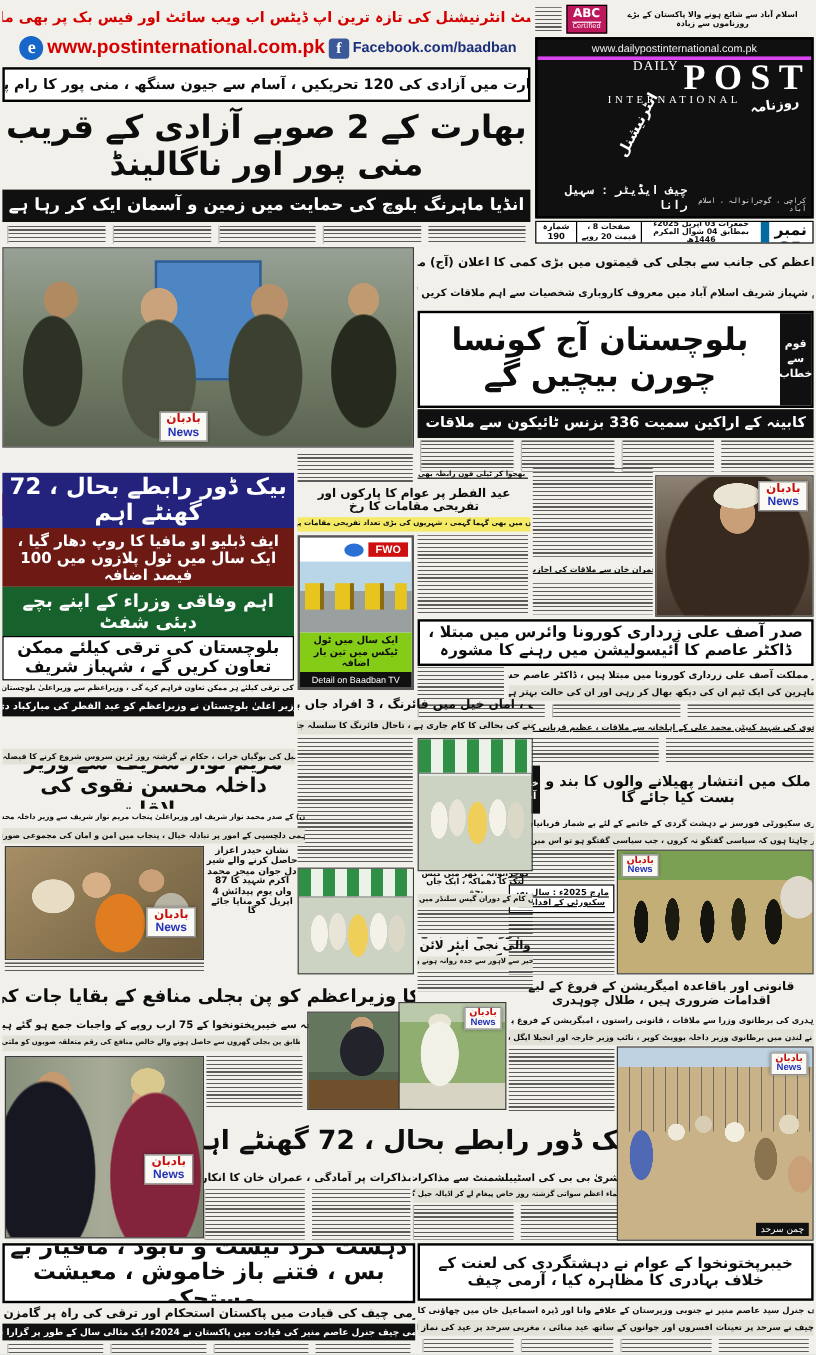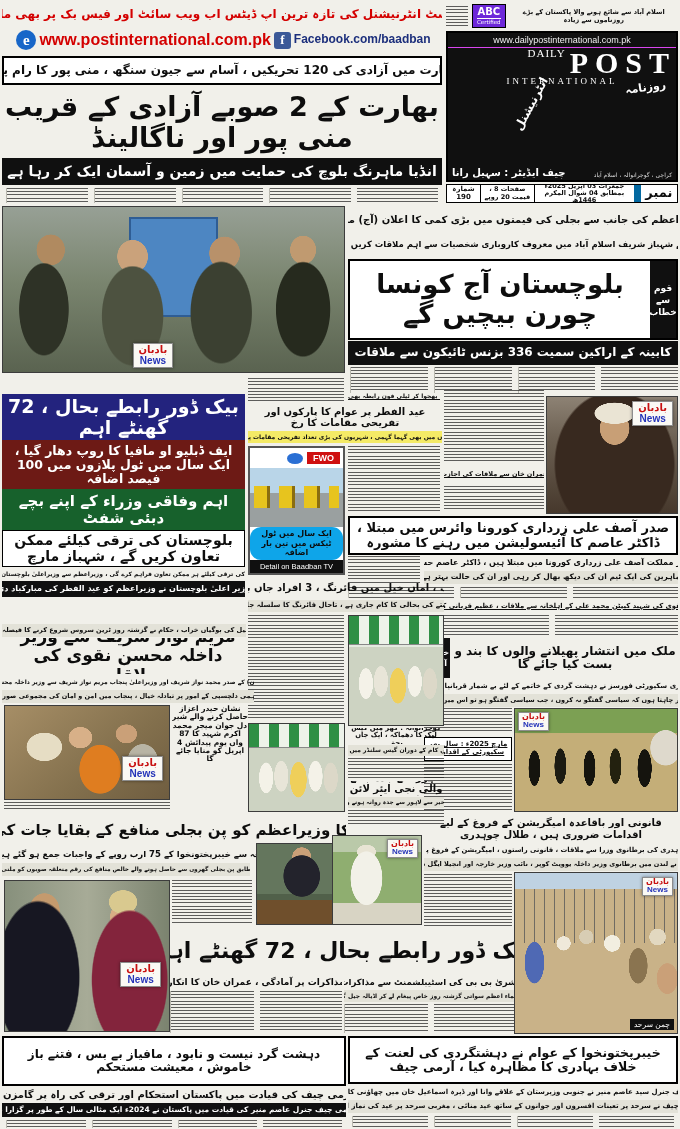--- a/index.html
+++ b/index.html
@@ -90,47 +90,47 @@
     radial-gradient(14px 14px at 60% 44%,#f2eee0 0 58%,transparent 60%),
     radial-gradient(16px 30px at 76% 58%,#8a7450 0 58%,transparent 60%),
     radial-gradient(14px 14px at 88% 40%,#e2d8c0 0 58%,transparent 60%),
     radial-gradient(18px 26px at 94% 66%,#caa078 0 58%,transparent 60%);}
   
   .wm{position:absolute;z-index:4;background:#faf9f4;border:1px solid #8d8d8d;padding:1px 5px;text-align:center;line-height:1.05;box-shadow:0 0 3px rgba(0,0,0,.45);}
   .wm .w1{display:block;color:#c81111;font-weight:bold;font-size:10px;}
   .wm .w2{display:block;color:#2433b8;font-weight:bold;font-size:10px;font-family:"Liberation Sans",sans-serif;}
   
   .mast{background:#101010;color:#fff;border:2px solid #000;}
-  .m-url{font-size:9px;text-align:center;border-bottom:1px solid #d946ef;padding:2px 0;color:#f2f2f2;}
+  .m-url{font-size:9px;text-align:center;border-bottom:3px solid #d946ef;padding:2px 0;color:#f2f2f2;}
   .m-eng{text-align:right;line-height:1;}
   .m-daily{font-size:11px;letter-spacing:1px;vertical-align:top;margin-right:4px;}
   .m-post{font-size:30px;font-weight:bold;letter-spacing:7px;}
   .m-intl{font-size:9px;letter-spacing:3px;text-align:center;margin-top:-2px;}
   .m-rozn{position:absolute;right:10px;top:48px;font-size:11px;font-weight:bold;transform:rotate(-8deg);}
   .m-urdu{font-size:58px;font-weight:bold;text-align:center;line-height:.85;margin-top:-4px;}
   .m-urdu2{position:absolute;left:54px;top:64px;font-size:12px;font-weight:bold;transform:rotate(-62deg);}
-  .m-foot{position:absolute;bottom:2px;left:4px;right:4px;display:flex;justify-content:space-between;align-items:flex-end;}
+  .m-foot{position:absolute;bottom:2px;left:4px;right:4px;display:flex;justify-content:space-between;align-items:flex-end;font-family:Liberation Mono, monospace;}
   .m-cities{font-size:6px;color:#ddd;}
   .m-editor{font-size:10px;font-weight:bold;}
-  .abc{background:#6d28d9;color:#fff;text-align:center;line-height:1;padding:2px 4px;border:1px solid #000;}
+  .abc{background:#be185d;color:#fff;text-align:center;line-height:1;padding:2px 4px;border:1px solid #000;}
   .abc b{display:block;font-size:10px;}
   .abc span{display:block;font-size:5.5px;border-top:1px solid #fff;margin-top:1px;padding-top:1px;}
   .eicon{display:inline-flex;align-items:center;justify-content:center;width:20px;height:20px;border-radius:50%;
          background:#1766c8;color:#fff;font-weight:bold;font-size:15px;font-family:"Liberation Serif",serif;margin:0 3px;}
   .fbicon{display:inline-flex;align-items:center;justify-content:center;width:17px;height:17px;border-radius:3px;
          background:#3b5998;color:#fff;font-weight:bold;font-size:13px;font-family:"Liberation Serif",serif;margin:0 3px;}
   
   .fwo{border:2px solid #555;background:#fff;display:flex;flex-direction:column;}
   .fwo-top{height:18px;display:flex;align-items:center;gap:4px;padding:1px 3px;}
   .fwo-logo{background:#cf1010;color:#fff;font-weight:bold;font-size:9px;padding:1px 6px;font-family:"Liberation Sans",sans-serif;}
   .fwo-oval{width:16px;height:11px;border-radius:50%;background:#2a6fd4;display:inline-block;}
   .fwo-photo{flex:1;position:relative;background:linear-gradient(180deg,#b9d5e8 0 42%,#9aa0a0 42% 100%);}
   .booths{position:absolute;left:4%;top:30%;width:92%;height:38%;
      background:repeating-linear-gradient(90deg,#e7c41e 0 13px,#8a6d10 13px 16px,transparent 16px 25px);}
-  .fwo-strip{background:#0ea5e9;font-weight:bold;font-size:8px;text-align:center;line-height:1.2;padding:2px 1px;border-radius:11px;}
+  .fwo-strip{background:#84cc16;font-weight:bold;font-size:8px;text-align:center;line-height:1.2;padding:2px 1px;}
   .fwo-detail{background:#101010;color:#fff;font-size:7.5px;text-align:center;font-family:"Liberation Sans",sans-serif;padding:2px 0;}
   .vlab{background:#101010;color:#fff;display:flex;flex-direction:column;align-items:center;justify-content:center;gap:2px;font-weight:bold;}
   .cap{position:absolute;bottom:3px;right:3px;background:#101010;color:#fff;font-size:7.5px;padding:1px 4px;z-index:4;}
 </style>
 </head>
 <body>
 
 <div class="canvas">
 
   <div class="abs t nw" style="left:2px;top:4px;width:440px;height:22px;color:#d40000;font-size:12px;">روزنامہ پوسٹ انٹرنیشنل کی تازہ ترین اپ ڈیٹس اب ویب سائٹ اور فیس بک پر بھی ملاحظہ کریں</div>
@@ -204,21 +204,21 @@
     <i class="mtl"></i>
       <i class="mtl"></i>
       <i class="mtl"></i>
       <i class="mtl"></i>
   </div>
 
   <div class="abs t lat" style="left:2px;top:375px;width:243px;height:19px;background:#cf0a0a;color:#fff;font-size:13px;letter-spacing:2px;margin-top:36px;">BAADBAN  EXCLUSIVE</div>
   <div class="abs t" style="left:2px;top:394px;width:243px;height:46px;background:#23237e;color:#fff;font-size:19px;">بیک ڈور رابطے بحال ، 72 گھنٹے اہم</div>
   <div class="abs t" style="left:2px;top:440px;width:243px;height:49px;background:#6d1a15;color:#fff;font-size:12.5px;">ایف ڈبلیو او مافیا کا روپ دھار گیا ، ایک سال میں ٹول پلازوں میں 100 فیصد اضافہ</div>
   <div class="abs t" style="left:2px;top:489px;width:243px;height:41px;background:#17612c;color:#fff;font-size:15px;">اہم وفاقی وزراء کے اپنے بچے دبئی شفٹ</div>
-  <div class="abs t" style="left:2px;top:530px;width:243px;height:37px;font-size:14px;background:#fff;border:1px solid #000;">بلوچستان کی ترقی کیلئے ممکن تعاون کریں گے ، شہباز مارچ</div>
+  <div class="abs t" style="left:2px;top:530px;width:243px;height:37px;font-size:14px;background:#fff;border:1px solid #000;">بلوچستان کی ترقی کیلئے ممکن تعاون کریں گے ، شہباز شریف</div>
   <div class="abs t nw" style="left:2px;top:567px;width:243px;height:14px;font-size:6px;">وفاقی حکومت بلوچستان کی ترقی کیلئے ہر ممکن تعاون فراہم کرے گی ، وزیراعظم سے وزیراعلیٰ بلوچستان سرفراز بگٹی کی ملاقات</div>
   <div class="abs bar t nw" style="left:2px;top:581px;width:243px;height:16px;font-size:8px;">وزیر اعلیٰ بلوچستان نے وزیراعظم کو عید الفطر کی مبارکباد دی</div>
 
   <div class="abs cols" style="left:248px;top:378px;width:96px;height:24px;">
     <i class="mtl"></i>
   </div>
   <div class="abs t" style="left:248px;top:404px;width:194px;height:26px;font-size:10px;">عید الفطر پر عوام کا پارکوں اور تفریحی مقامات کا رخ</div>
   <div class="abs ylw t nw" style="left:248px;top:431px;width:194px;height:12px;font-size:6px;">پارکوں میں بھی گہما گہمی ، شہریوں کی بڑی تعداد تفریحی مقامات پہنچی</div>
   <div class="abs fwo" style="left:248px;top:446px;width:97px;height:129px;">
     <div class="fwo-top">
@@ -378,21 +378,21 @@
   <div class="ph ph-afg" style="left:514px;top:872px;width:164px;height:162px;">
     <i class="afg-fence"></i>
     <i class="ov afg-figs"></i>
     <div class="wm" style="right:4px;top:4px;padding:0 3px;">
       <span class="w1" style="font-size:8px;">بادبان</span>
       <span class="w2" style="font-size:8px;">News</span>
     </div>
     <span class="cap">چمن سرحد</span>
   </div>
 
-  <div class="abs box t" style="left:2px;top:1036px;width:344px;height:50px;font-size:12px;">دہشت گرد نیست و نابود ، مافیاز بے بس ، فتنے باز خاموش ، معیشت مستحکم</div>
+  <div class="abs box t" style="left:2px;top:1036px;width:344px;height:50px;font-size:19px;">دہشت گرد نیست و نابود ، مافیاز بے بس ، فتنے باز خاموش ، معیشت مستحکم</div>
   <div class="abs t nw" style="left:2px;top:1088px;width:344px;height:14px;font-size:10px;">آرمی چیف کی قیادت میں پاکستان استحکام اور ترقی کی راہ پر گامزن !</div>
   <div class="abs bar t nw" style="left:2px;top:1103px;width:344px;height:14px;font-size:7.5px;">آرمی چیف جنرل عاصم منیر کی قیادت میں پاکستان نے 2024ء ایک مثالی سال کے طور پر گزارا ہے</div>
   <div class="abs cols" style="left:6px;top:1120px;width:336px;height:8px;">
     <i class="mtl"></i>
       <i class="mtl"></i>
       <i class="mtl"></i>
       <i class="mtl"></i>
   </div>
 
   <div class="abs box t" style="left:348px;top:1036px;width:330px;height:48px;font-size:12.5px;">خیبرپختونخوا کے عوام نے دہشتگردی کی لعنت کے خلاف بہادری کا مظاہرہ کیا ، آرمی چیف</div>

